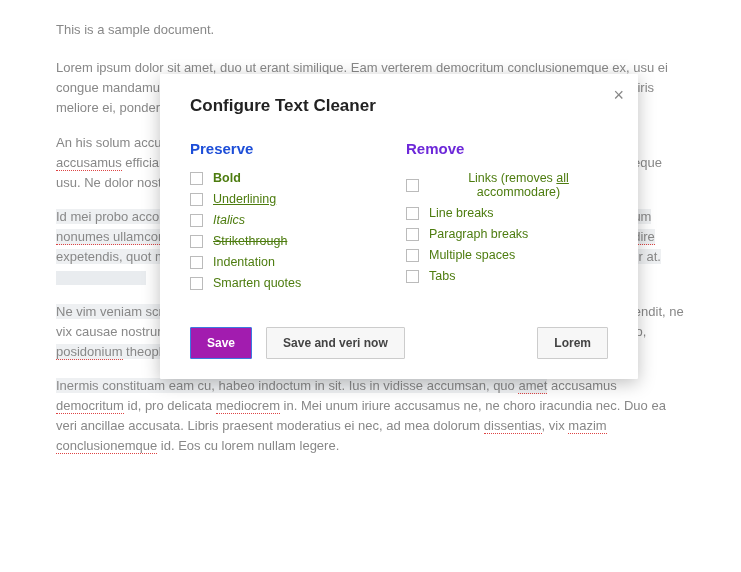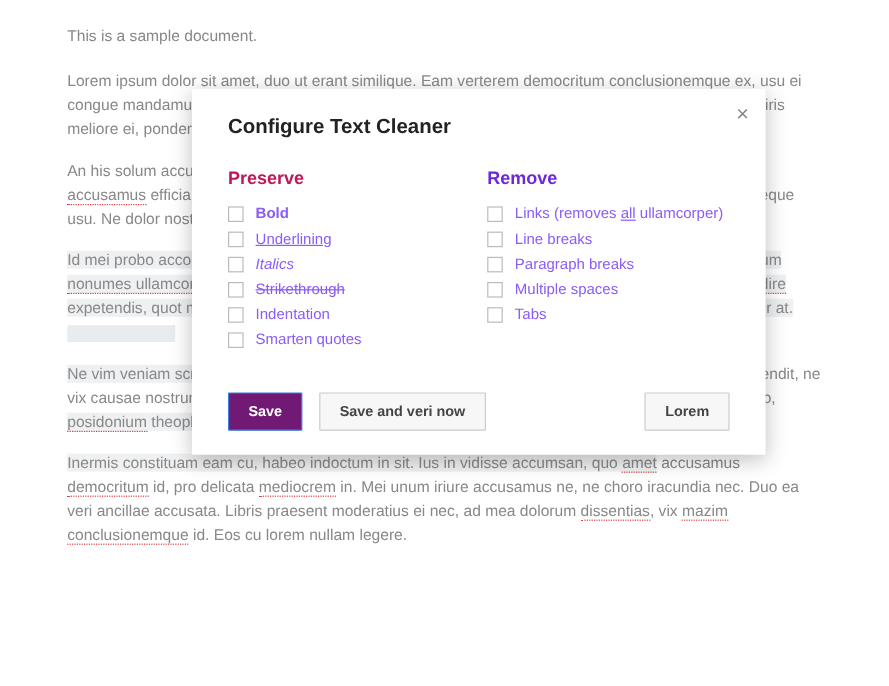--- a/index.html
+++ b/index.html
@@ -58,27 +58,27 @@
       display: flex;
       gap: 14px;
       margin-bottom: 30px;
     }
     .col { flex: 1; }
     .col-head {
       font-size: 15px;
       font-weight: bold;
       margin-bottom: 14px;
     }
-    .head-preserve { color: #be185d; }
+    .head-preserve { color: #1d4ed8; }
     .head-remove { color: #6d28d9; }
     .opt {
       display: flex;
       align-items: center;
       font-size: 12.5px;
-      color: #8b5cf6;
+      color: #4d7c0f;
       margin-bottom: 7px;
       cursor: pointer;
       text-align: center;
     }
     .chk {
       width: 13px;
       height: 13px;
       border: 1px solid #bbb;
       margin-right: 10px;
       background: #fff;
@@ -99,21 +99,21 @@
       font-size: 12px;
       padding: 8px 16px;
       border: 1px solid #ccc;
       background: #f7f7f7;
       cursor: pointer;
       font-weight: bold;
       color: #444;
       border-radius: 1px;
     }
     .btn-primary {
-      background: #701a75;
+      background: #a21caf;
       border-color: #3b7ae0;
       color: #fff;
     }
     .spacer { flex: 1; }
   </style>
 </head>
 <body>
 
 <div class="doc">
   <p class="intro">This is a sample document.</p>
@@ -173,21 +173,21 @@
         <span>Smarten quotes</span>
       </label>
     </div>
 
     <div class="col">
       <div class="col-head head-remove">Remove</div>
 
       <label class="opt">
         <span class="chk"></span>
         <span>
-          <span>Links (removes </span><span class="u">all</span><span> ullamcorper)</span>
+          <span>Links (removes </span><span class="u">all</span><span> accommodare)</span>
         </span>
       </label>
       <label class="opt">
         <span class="chk"></span>
         <span>Line breaks</span>
       </label>
       <label class="opt">
         <span class="chk"></span>
         <span>Paragraph breaks</span>
       </label>

